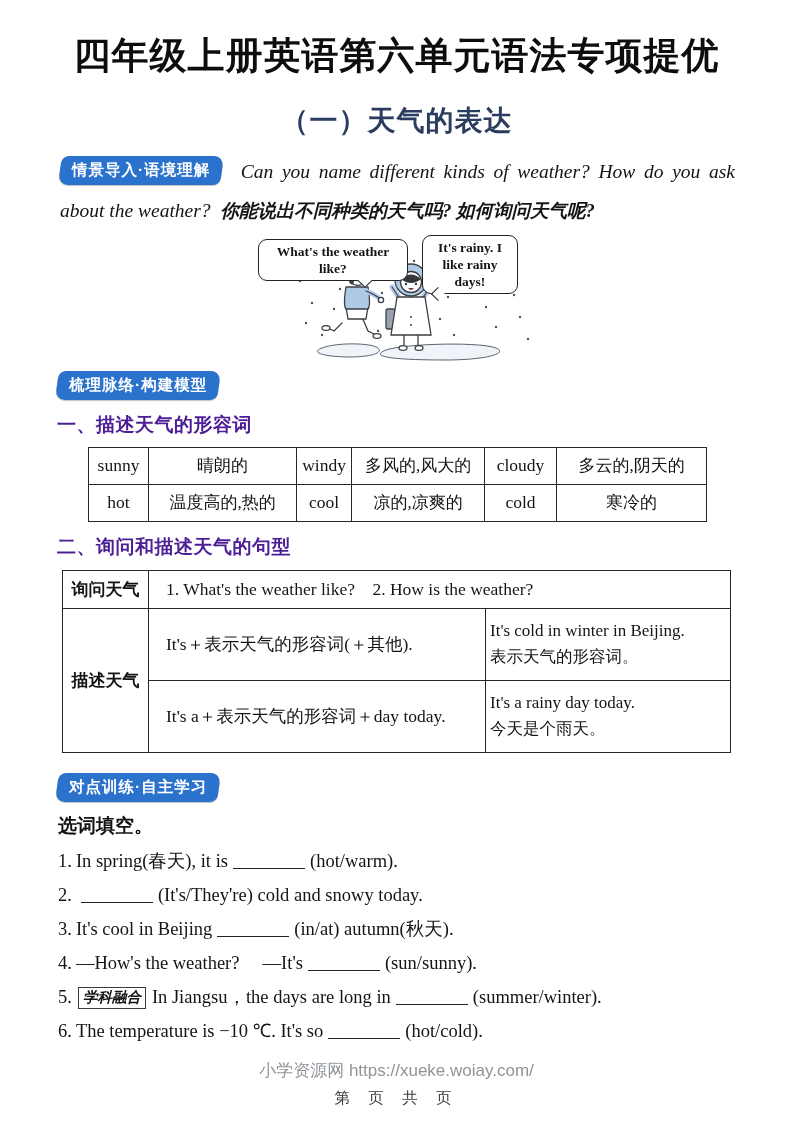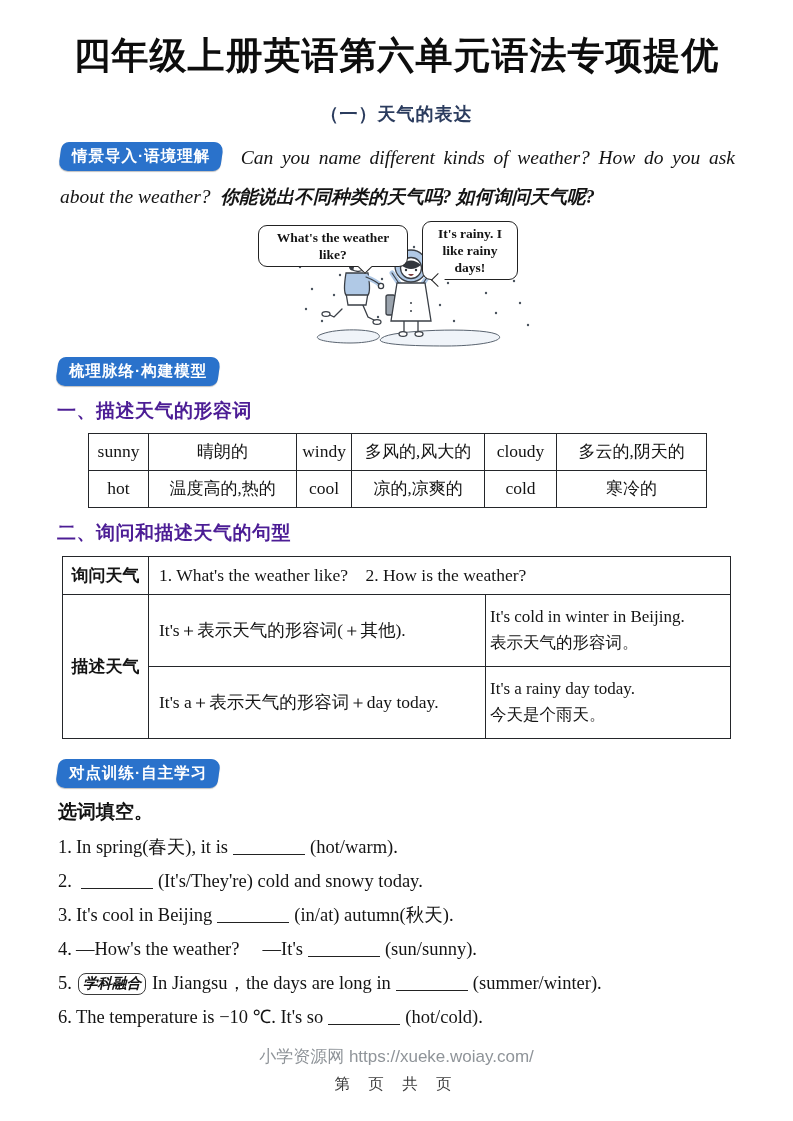--- a/index.html
+++ b/index.html
@@ -11,21 +11,21 @@
   }
   
   .title {
     margin:32px 28px 0; text-align:center;
     font-family:"Liberation Sans", sans-serif; font-weight:bold;
     font-size:37px; letter-spacing:1px; color:#0d0d0d; line-height:1.3;
   }
   .subtitle {
     margin:22px 0 0; text-align:center;
     font-family:"Liberation Sans", sans-serif; font-weight:bold;
-    font-size:18px; color:#2b3c5e; letter-spacing:1px;
+    font-size:28px; color:#2b3c5e; letter-spacing:1px;
   }
   .section-heading {
     margin:12px 0 0 57px;
     font-family:"Liberation Sans", sans-serif; font-weight:bold;
     font-size:19px; color:#4c1d95; letter-spacing:0.5px;
   }
   
   .badge {
     display:inline-block; background:#2a72cb; color:#fff;
     font-family:"Liberation Sans", sans-serif; font-weight:bold;
@@ -62,39 +62,39 @@
   
   table { border-collapse:collapse; table-layout:fixed; }
   td { border:1.4px solid #24262a; font-size:17px; text-align:center; padding:2px 4px; }
   .adj-table { margin:9px 0 0 88px; width:618px; }
   .adj-table td { height:37px;margin-left:24px; }
   .adj-table .en { font-family:"Liberation Serif", serif; font-size:17.5px; }
   .sent-table { margin:10px 0 0 62px; width:668px; }
   .sent-table td { font-size:17.5px; }
   .sent-table .lbl { font-weight:bold; font-family:"Liberation Sans", sans-serif; font-size:17px; }
   .sent-table .row-ask td { height:38px; }
-  .sent-table .content { text-align:left; padding-left:10px; white-space:pre-wrap; }
+  .sent-table .content { text-align:left; padding-left:17px; white-space:pre-wrap; }
   .sent-table .tall { height:72px; }
   .sent-table .ex-en { text-align:left; font-size:17px; line-height:26px; }
   .sent-table .ex-zh { text-align:left; font-size:16.5px; line-height:26px; }
   
   .practice-badge { margin:20px 0 0 57px; }
   .instruction {
     margin:12px 0 0 58px; font-family:"Liberation Sans", sans-serif;
     font-weight:bold; font-size:19px; color:#111;
   }
   .ex-item { margin:10px 0 0 58px; font-size:18.5px; line-height:24px; }
   .ex-item span { white-space:pre-wrap; }
   .ex-num { margin-right:4px; }
   .blank {
     display:inline-block; width:72px; height:14px;
     border-bottom:1.6px solid #222; margin:0 5px; vertical-align:-2px;
   }
   .subject-tag {
-    display:inline-block; border:1.4px solid #3a3a3a; border-radius:8px;
+    display:inline-block; border:1.4px solid #3a3a3a; border-radius:0;
     font-style:italic; font-weight:bold; font-size:14.5px; line-height:1.15;
     padding:1px 4px 2px; margin:0 6px 0 2px; vertical-align:1px;
   }
   
   .footer { margin-top:16px; text-align:center; }
   .footer-site { font-family:"Liberation Sans", sans-serif; font-size:17px; color:#8f9499; }
   .footer-page {
     margin-top:6px; font-family:"Liberation Sans", sans-serif;
     font-size:15.5px; color:#3c3c3c; letter-spacing:7px;
   }

